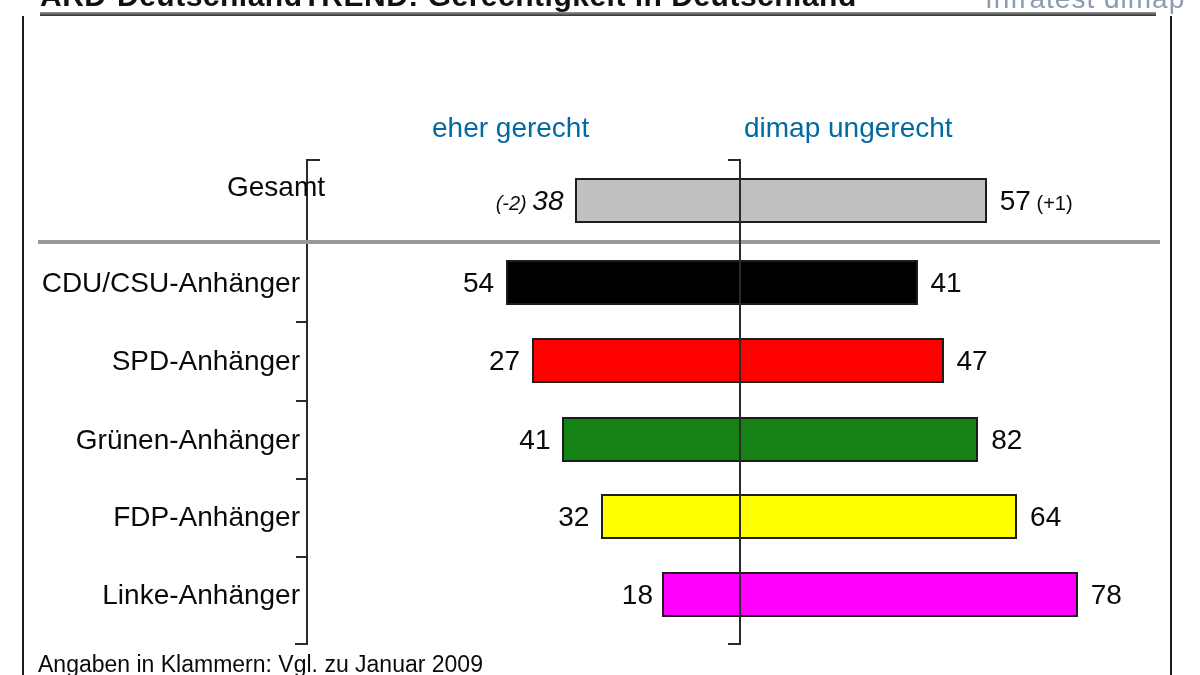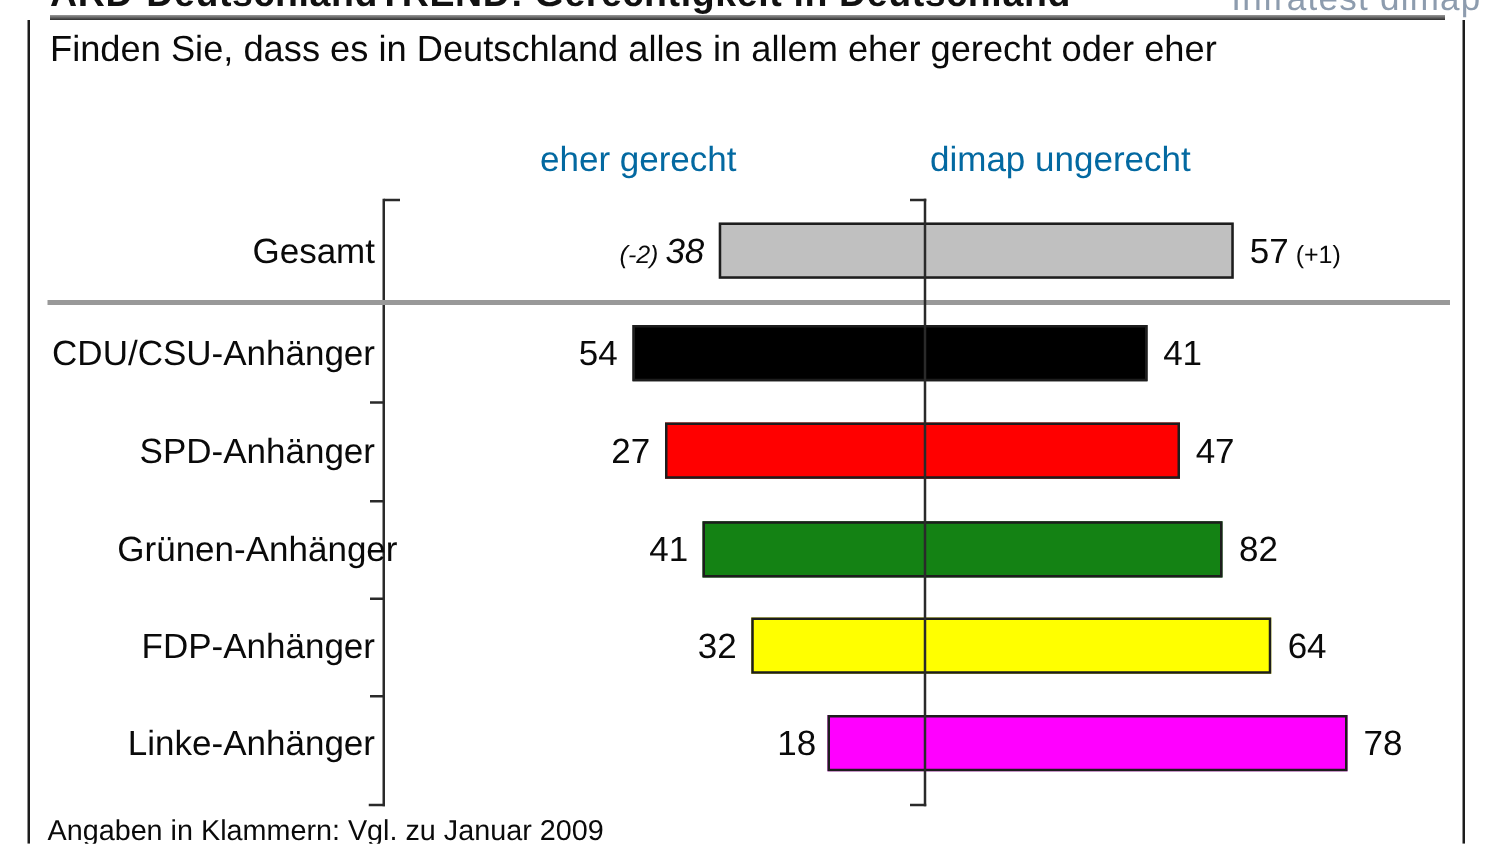--- a/index.html
+++ b/index.html
@@ -59,44 +59,43 @@
 <body>
 
 <div class="abs" id="page-title">ARD-DeutschlandTREND: Gerechtigkeit in Deutschland</div>
 <div class="abs" id="logo">Infratest dimap</div>
 <div class="abs" id="title-rule"></div>
 
 <div class="abs box-border" id="border-left"></div>
 <div class="abs box-border" id="border-right"></div>
 
 <div class="abs" id="question">
-  <div>Finden Sie, dass es in Deutschland alles in allem eher gerecht oder eher</div>
 </div>
 
 <div class="abs col-header" id="col-left">eher gerecht</div>
 <div class="abs col-header" id="col-right">dimap ungerecht</div>
 
 <div class="abs vline" id="axis-line"></div>
 <div class="abs vline" id="center-line"></div>
 <div class="abs" id="separator"></div>
 
 <div id="chart-rows">
-    <div class="abs row-label" style="top: 184px;">Gesamt</div>
+    <div class="abs row-label" style="top: 170px; margin-left: 25px;">Gesamt</div>
     <div class="abs bar" style="left: 575.46px; top: 178px; width: 411.35px; background: rgb(192, 192, 192);"></div>
     <div class="abs val" style="right: 636.54px; top: 184px; font-style: italic;"><span class="chg">(-2) </span>38</div>
     <div class="abs val" style="left: 999.81px; top: 184px;">57<span class="chg">  (+1)</span></div>
     <div class="abs row-label" style="top: 266px;">CDU/CSU-Anhänger</div>
     <div class="abs bar" style="left: 506.18px; top: 260px; width: 411.35px; background: rgb(0, 0, 0);"></div>
     <div class="abs val" style="right: 705.82px; top: 266px;">54</div>
     <div class="abs val" style="left: 930.53px; top: 266px;">41</div>
     <div class="abs row-label" style="top: 344px;">SPD-Anhänger</div>
     <div class="abs bar" style="left: 532.16px; top: 338px; width: 411.35px; background: rgb(255, 0, 0);"></div>
     <div class="abs val" style="right: 679.84px; top: 344px;">27</div>
     <div class="abs val" style="left: 956.51px; top: 344px;">47</div>
-    <div class="abs row-label" style="top: 423px; padding-left: 18px;">Grünen-Anhänger</div>
+    <div class="abs row-label" style="top: 423px;">Grünen-Anhänger</div>
     <div class="abs bar" style="left: 562.47px; top: 417px; width: 415.68px; background: rgb(20, 130, 20);"></div>
     <div class="abs val" style="right: 649.53px; top: 423px;">41</div>
     <div class="abs val" style="left: 991.15px; top: 423px;">82</div>
     <div class="abs row-label" style="top: 500px;">FDP-Anhänger</div>
     <div class="abs bar" style="left: 601.44px; top: 494px; width: 415.68px; background: rgb(255, 255, 0);"></div>
     <div class="abs val" style="right: 610.56px; top: 500px;">32</div>
     <div class="abs val" style="left: 1030.12px; top: 500px;">64</div>
     <div class="abs row-label" style="top: 578px;">Linke-Anhänger</div>
     <div class="abs bar" style="left: 662.06px; top: 572px; width: 415.68px; background: rgb(255, 0, 255);"></div>
     <div class="abs val" style="right: 547px; top: 578px;">18</div>

